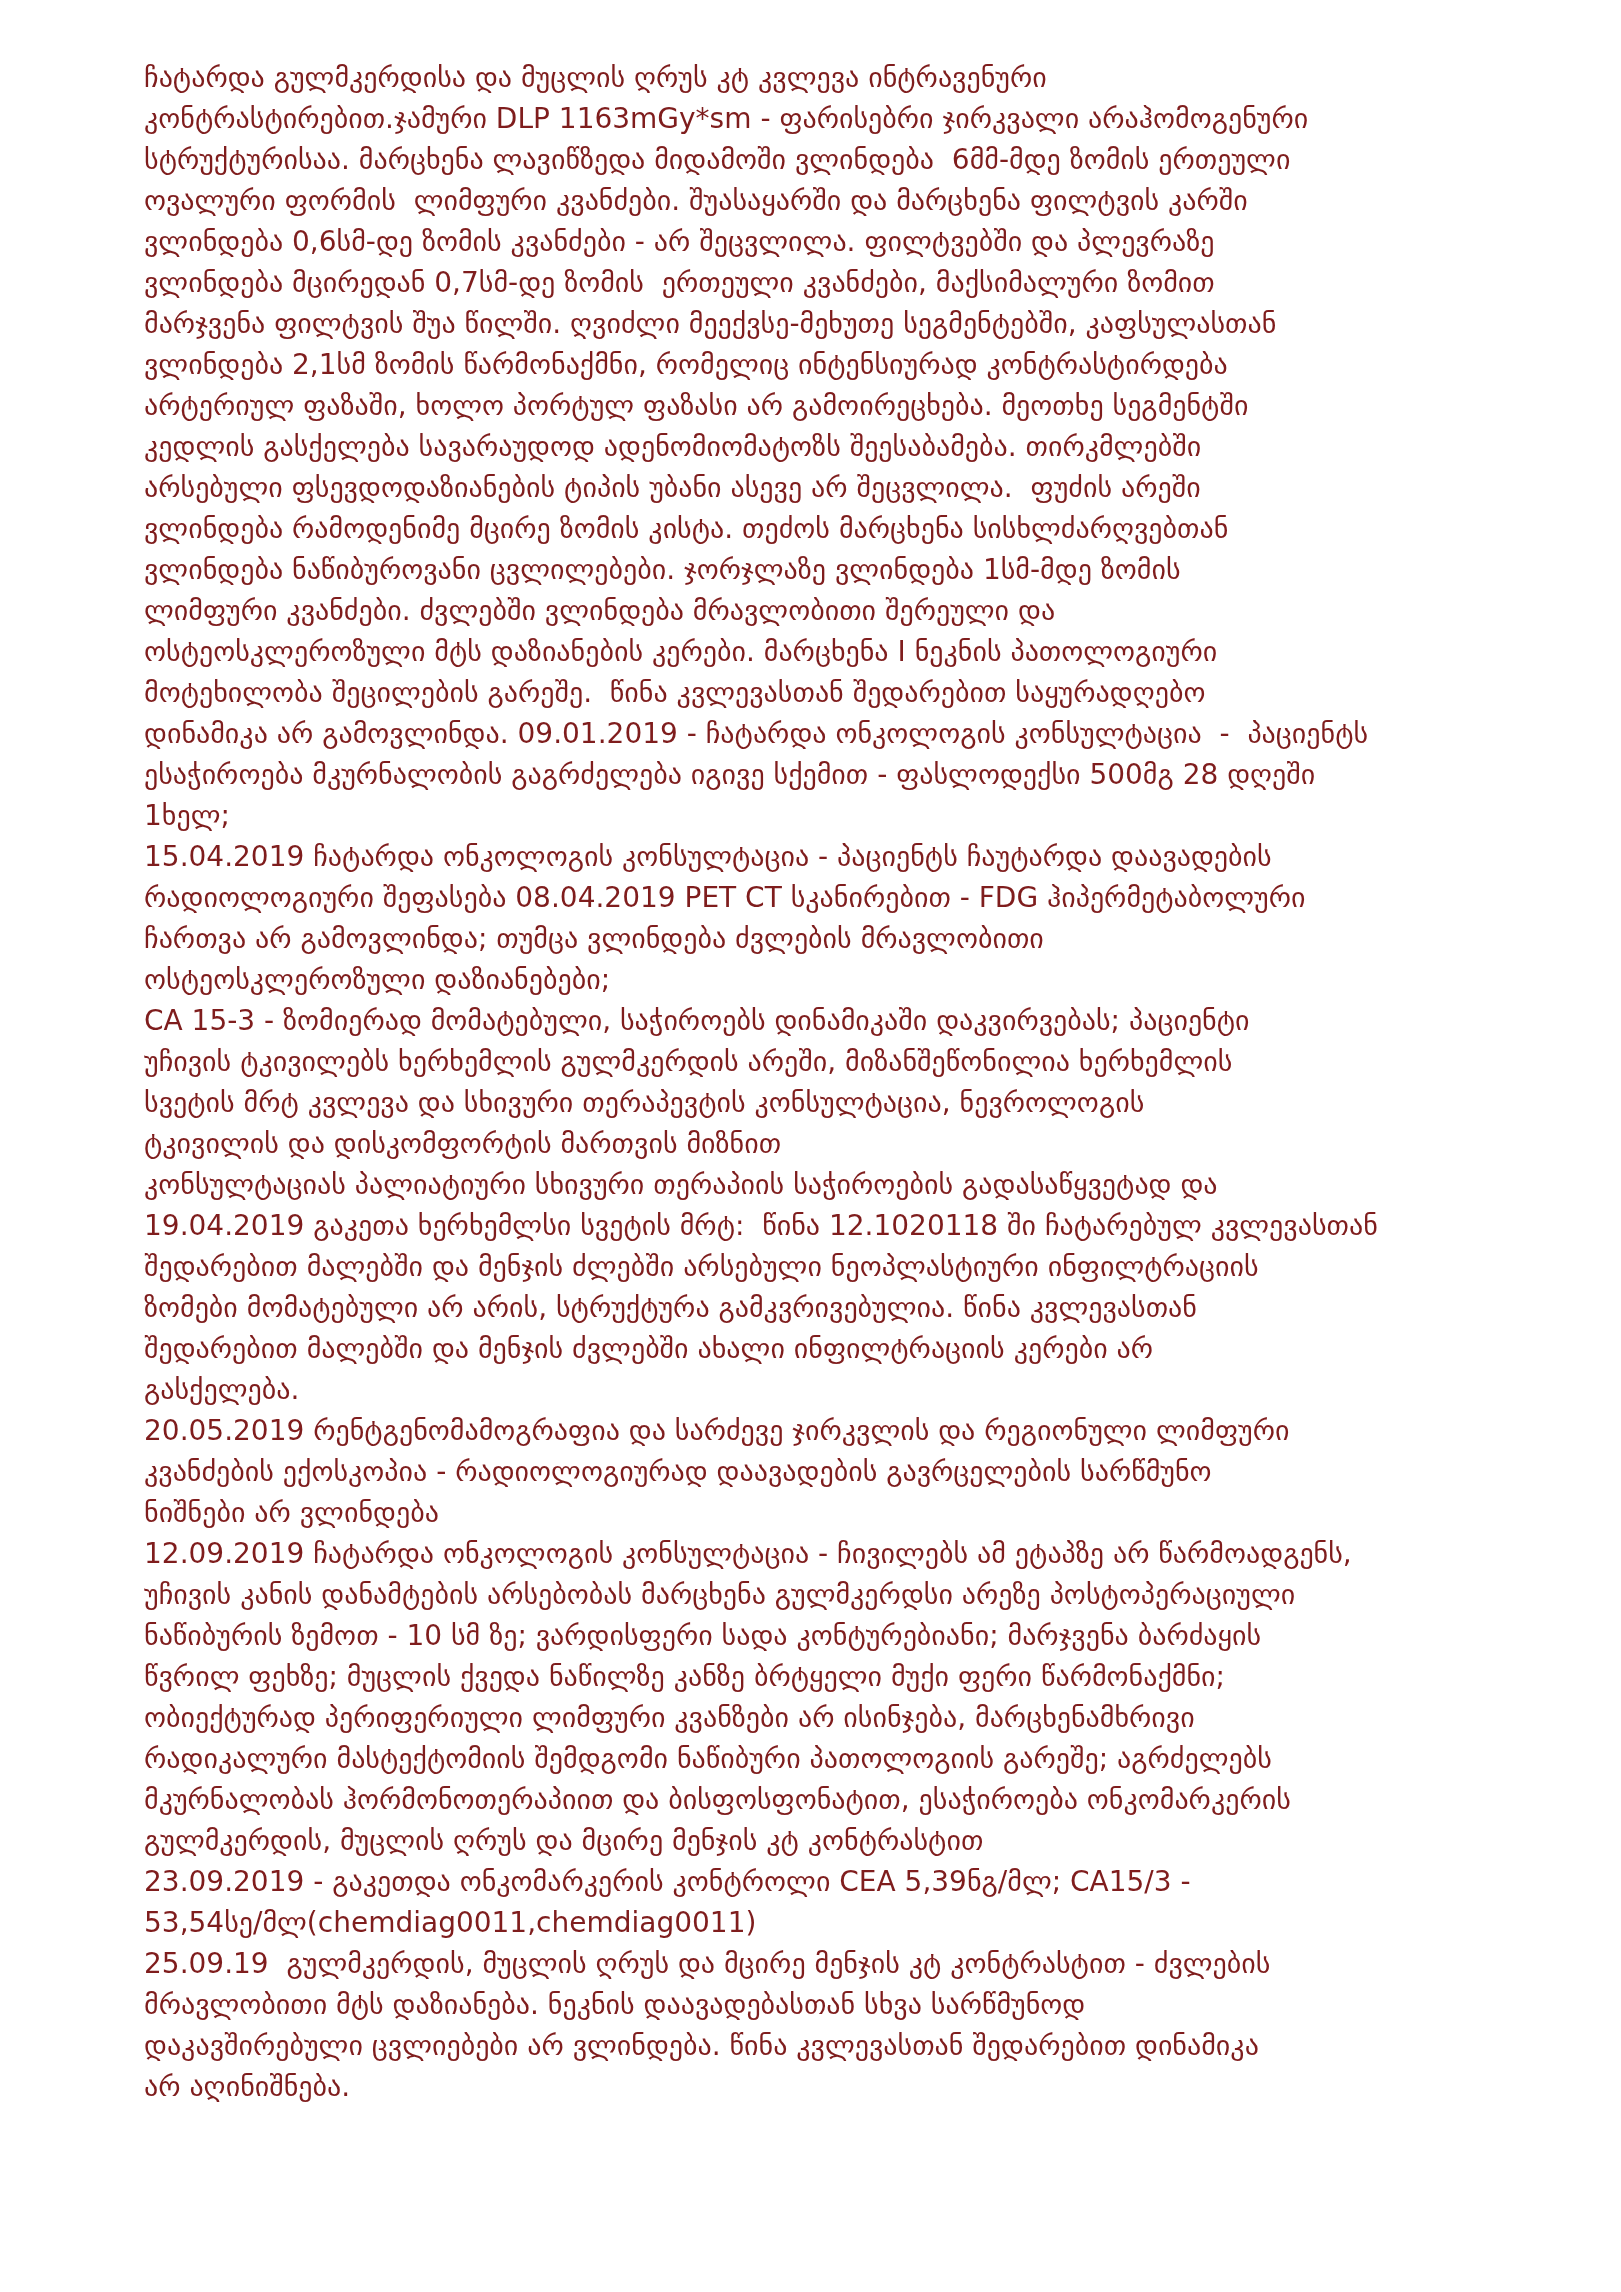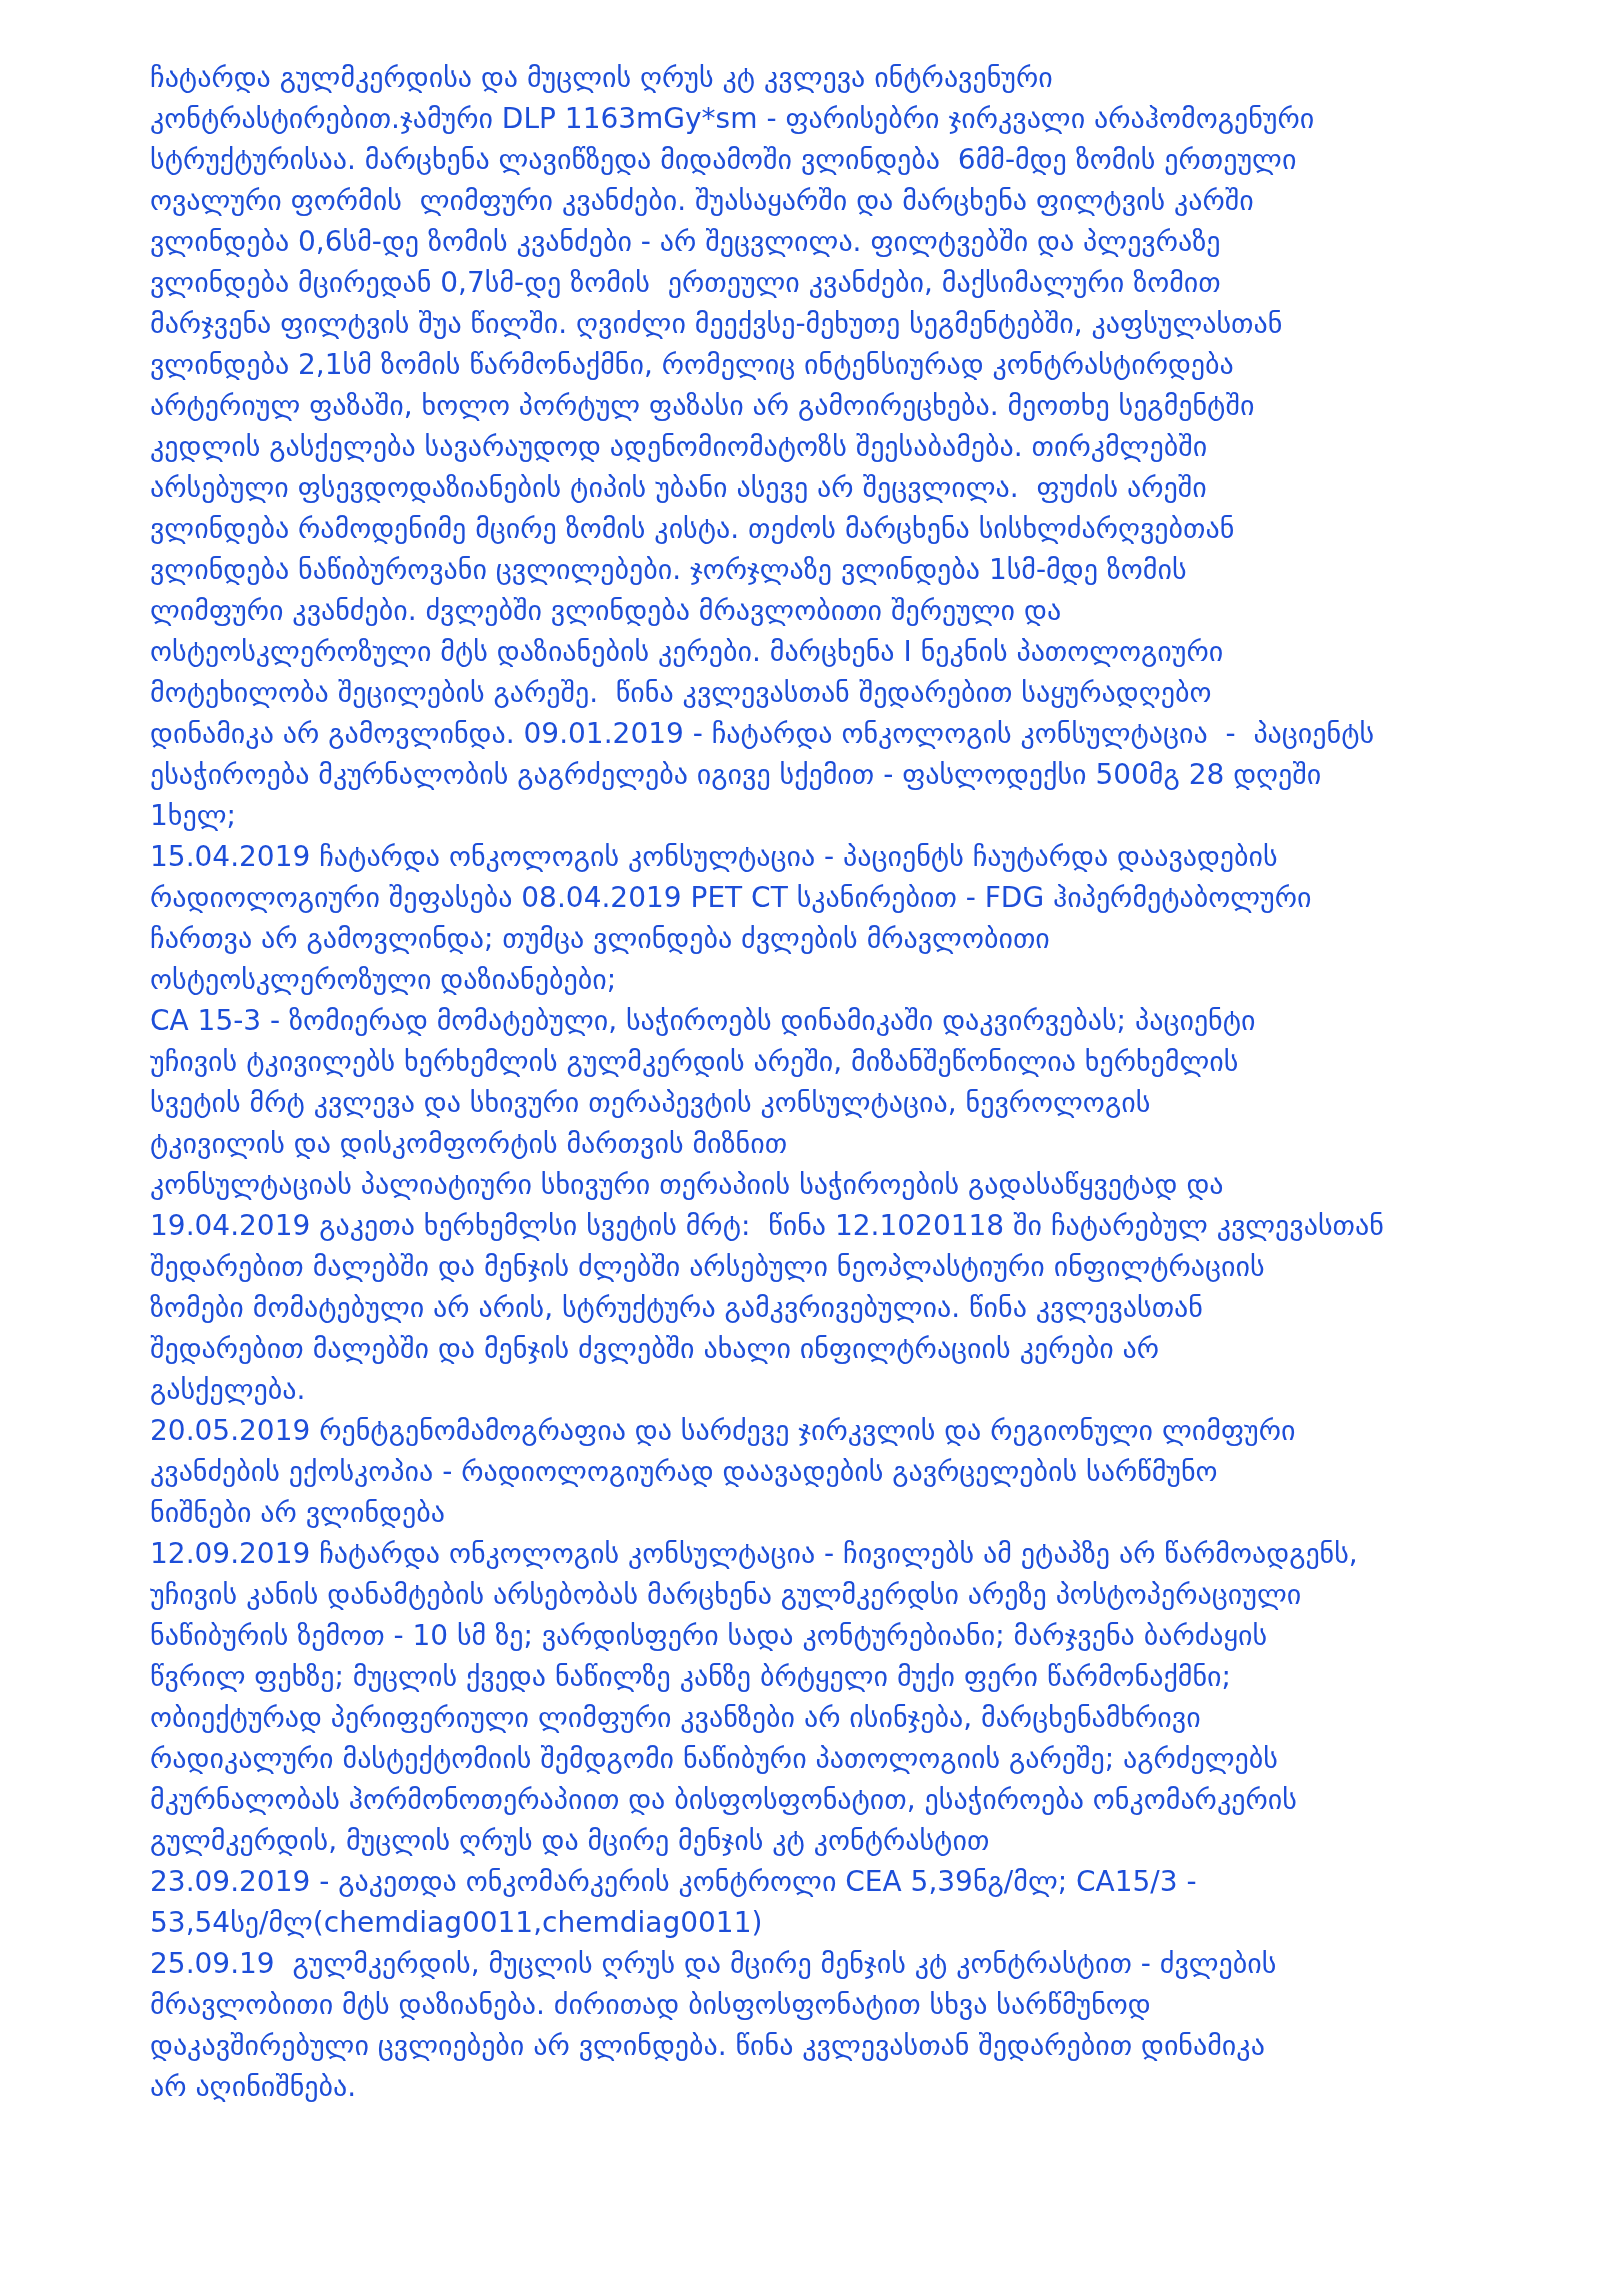--- a/index.html
+++ b/index.html
@@ -10,24 +10,24 @@
   .page {
     position: relative;
     width: 1621px;
     height: 2293px;
     background: #ffffff;
     overflow: hidden;
     font-family: "DejaVu Sans", sans-serif;
   }
   .text-block {
     position: absolute;
-    left: 150px;
+    left: 144px;
     top: 57px;
     width: 1348px;
-    color: #1d4ed8;
+    color: #7f1d1d;
     font-size: 28px;
     line-height: 41px;
     letter-spacing: 0px;
   }
   .line {
     white-space: pre-wrap;
     min-height: 41px;
   }
 </style>
 </head>
@@ -75,18 +75,18 @@
       <div class="line">უჩივის კანის დანამტების არსებობას მარცხენა გულმკერდსი არეზე პოსტოპერაციული</div>
       <div class="line">ნაწიბურის ზემოთ - 10 სმ ზე; ვარდისფერი სადა კონტურებიანი; მარჯვენა ბარძაყის</div>
       <div class="line">წვრილ ფეხზე; მუცლის ქვედა ნაწილზე კანზე ბრტყელი მუქი ფერი წარმონაქმნი;</div>
       <div class="line">ობიექტურად პერიფერიული ლიმფური კვანზები არ ისინჯება, მარცხენამხრივი</div>
       <div class="line">რადიკალური მასტექტომიის შემდგომი ნაწიბური პათოლოგიის გარეშე; აგრძელებს</div>
       <div class="line">მკურნალობას ჰორმონოთერაპიით და ბისფოსფონატით, ესაჭიროება ონკომარკერის</div>
       <div class="line">გულმკერდის, მუცლის ღრუს და მცირე მენჯის კტ კონტრასტით</div>
       <div class="line">23.09.2019 - გაკეთდა ონკომარკერის კონტროლი CEA 5,39ნგ/მლ; CA15/3 -</div>
       <div class="line">53,54სე/მლ(chemdiag0011,chemdiag0011)</div>
       <div class="line">25.09.19  გულმკერდის, მუცლის ღრუს და მცირე მენჯის კტ კონტრასტით - ძვლების</div>
-      <div class="line">მრავლობითი მტს დაზიანება. ძირითად ბისფოსფონატით სხვა სარწმუნოდ</div>
+      <div class="line">მრავლობითი მტს დაზიანება. ნეკნის დაავადებასთან სხვა სარწმუნოდ</div>
       <div class="line">დაკავშირებული ცვლიებები არ ვლინდება. წინა კვლევასთან შედარებით დინამიკა</div>
       <div class="line">არ აღინიშნება.</div>
     </div>
 </div>
 
 
 </body></html>

